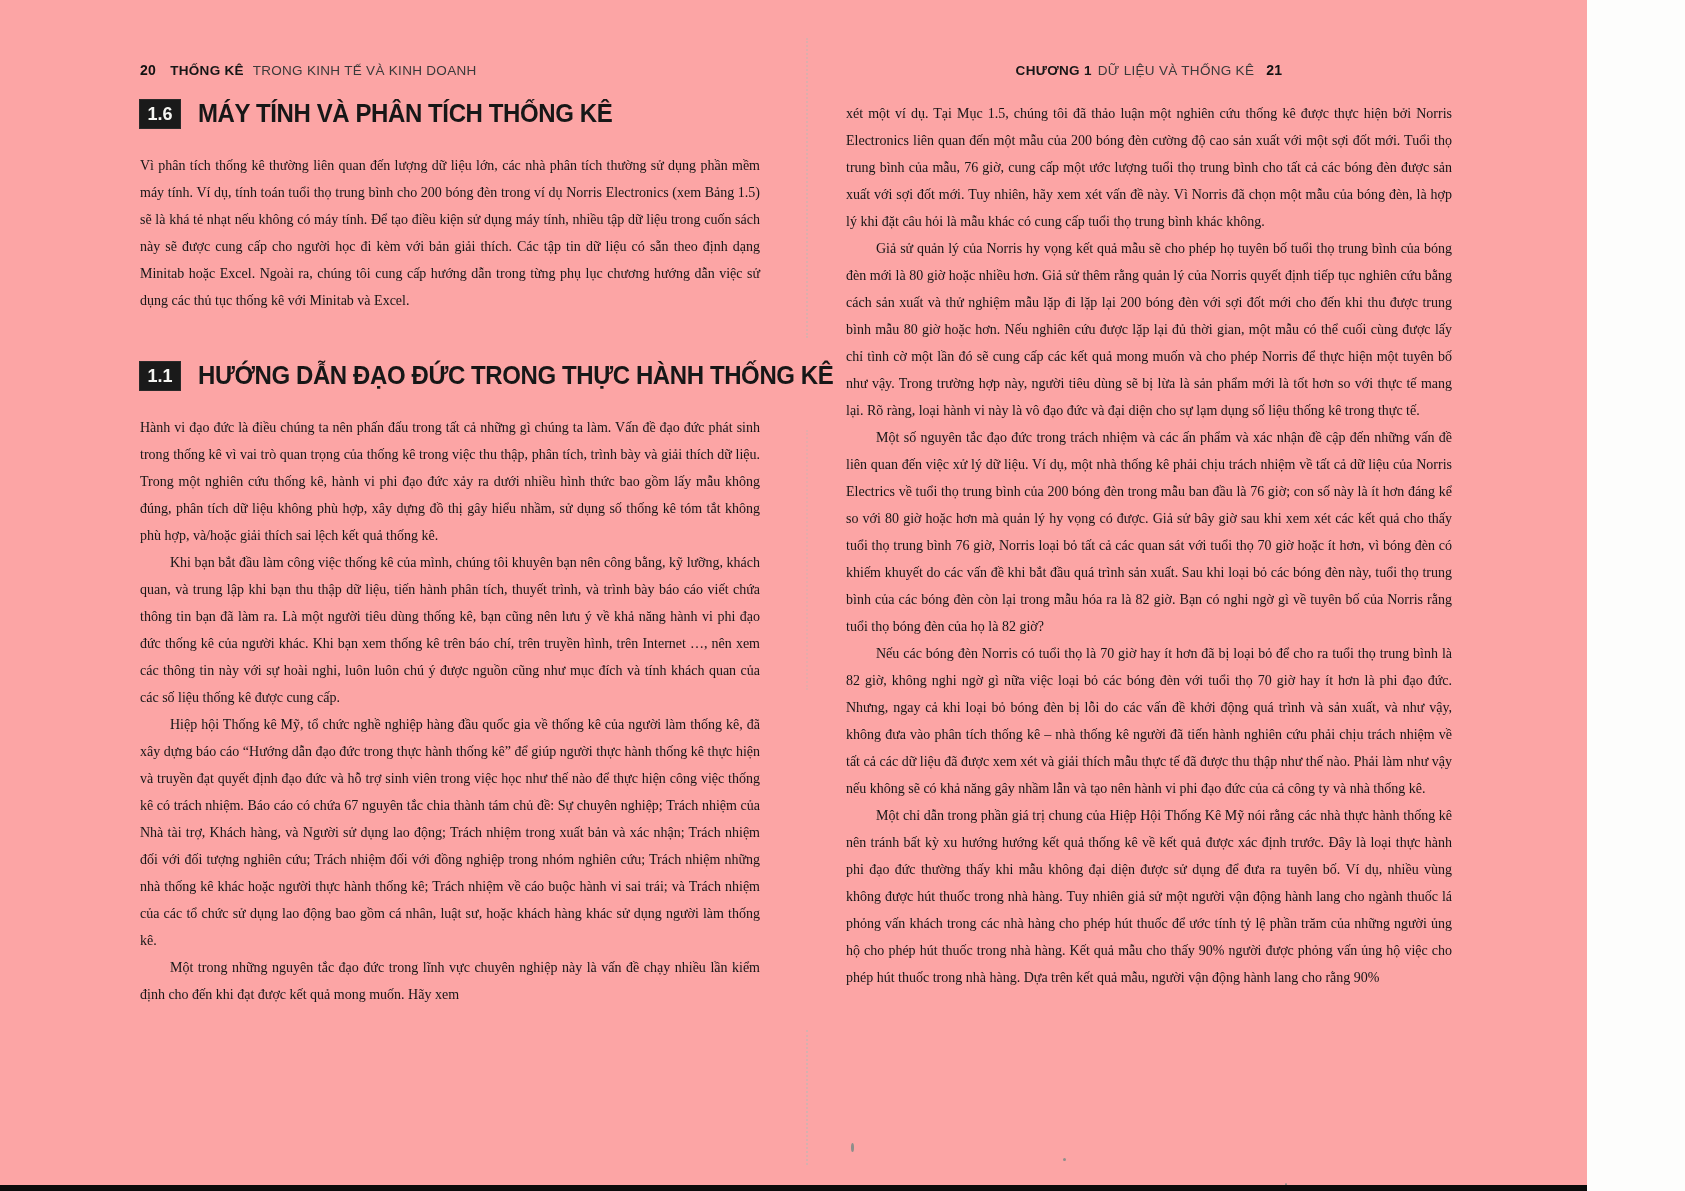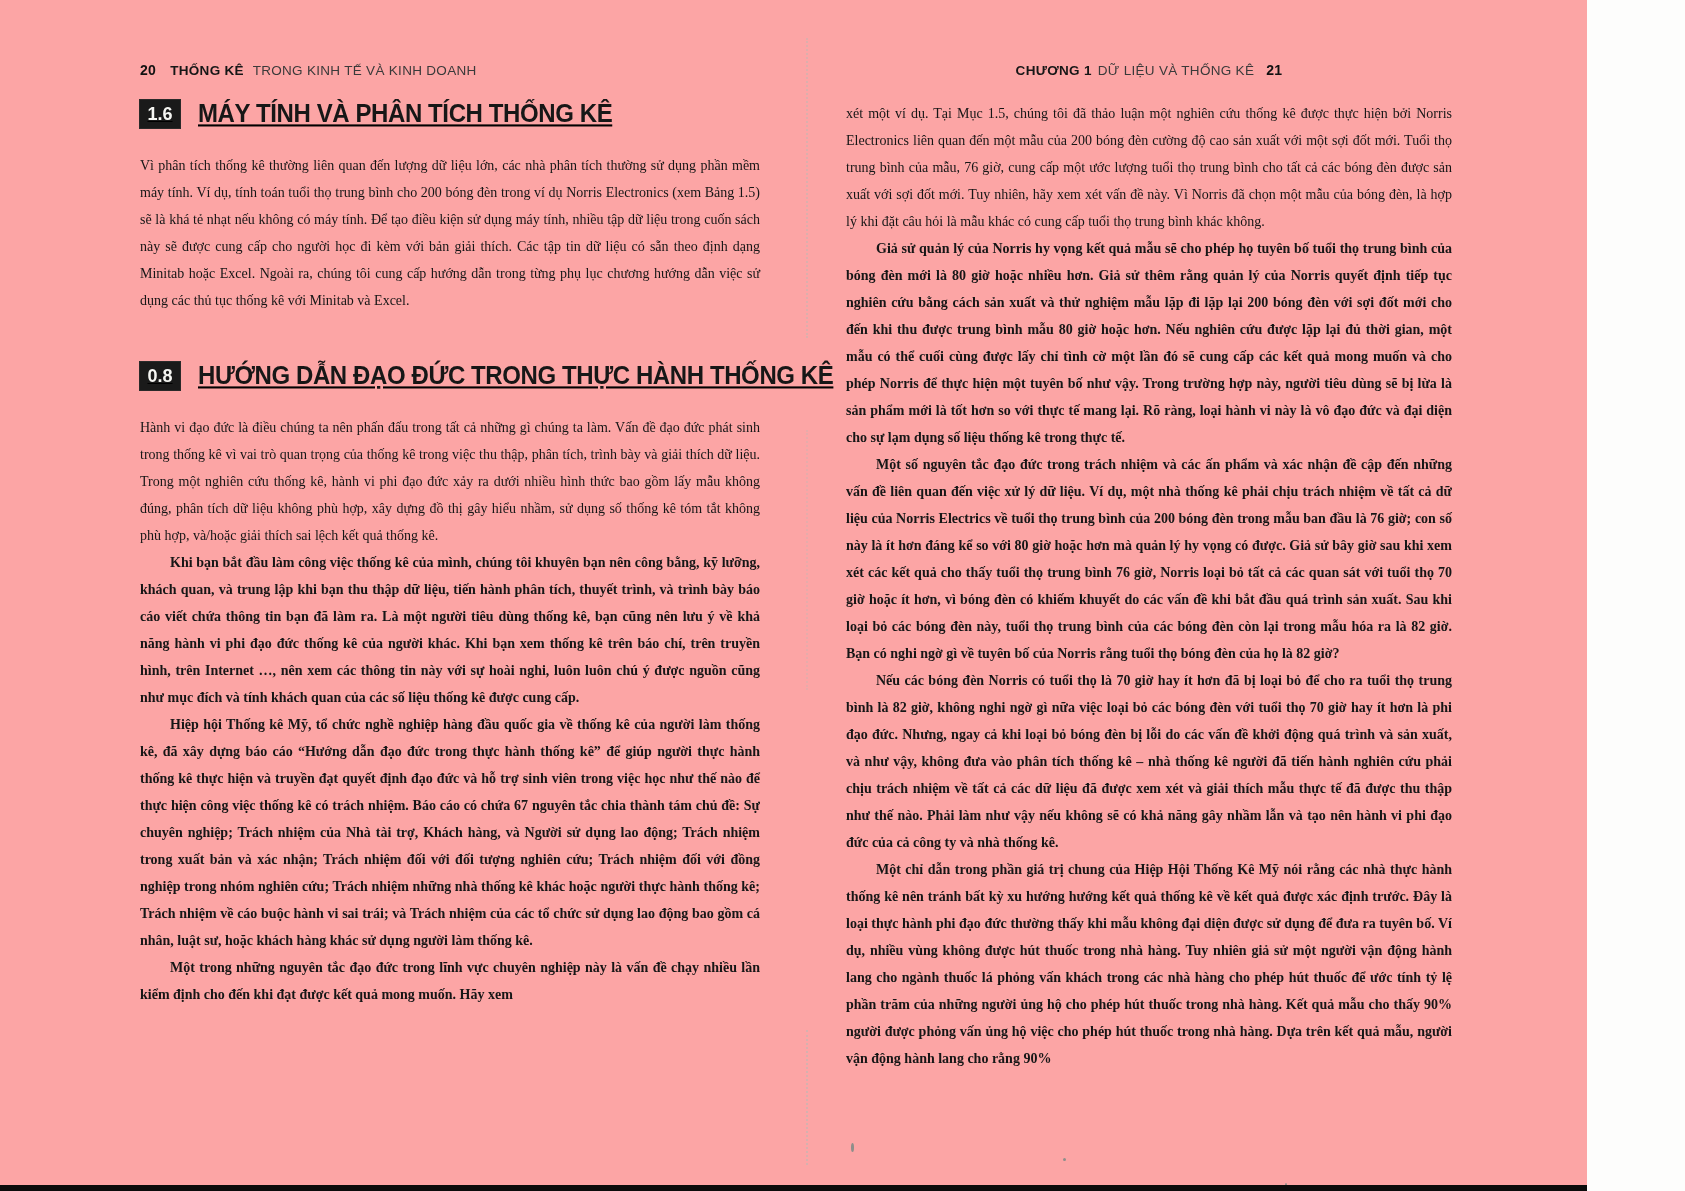--- a/index.html
+++ b/index.html
@@ -58,21 +58,20 @@
 
   
   .content { position: absolute; left: 0; width: 100%; }
   .page-left .content { top: 100px; }
   .page-right .content { top: 100px; }
 
   .section-heading {
     display: flex;
     align-items: flex-end;
     margin: 0 0 24px 0;
-    text-decoration: underline;
   }
   .section-heading.second { margin-top: 48px; }
   .badge {
     display: inline-flex;
     align-items: center;
     justify-content: center;
     min-width: 40px;
     height: 28px;
     background: #1a1a1a;
     color: #f5f5f2;
@@ -96,21 +95,21 @@
   
   p.body-text {
     margin: 0;
     font-family: "Liberation Serif", serif;
     font-size: 14px;
     line-height: 27px;
     color: #161616;
     text-align: justify;
     text-justify: inter-word;
   }
-  p.body-text.indent { text-indent: 30px; font-weight: bold; }
+  p.body-text.indent { text-indent: 30px; }
 
   
   .bottom-bar {
     position: absolute;
     left: 0;
     bottom: 0;
     width: 100%;
     height: 6px;
     background: #0b0b0b;
   }
@@ -155,21 +154,21 @@
     <div class="content">
 
       <div class="section-heading">
         <span class="badge">1.6</span>
         <span class="sec-title">MÁY TÍNH VÀ PHÂN TÍCH THỐNG KÊ</span>
       </div>
 
       <p class="body-text">Vì phân tích thống kê thường liên quan đến lượng dữ liệu lớn, các nhà phân tích thường sử dụng phần mềm máy tính. Ví dụ, tính toán tuổi thọ trung bình cho 200 bóng đèn trong ví dụ Norris Electronics (xem Bảng 1.5) sẽ là khá tẻ nhạt nếu không có máy tính. Để tạo điều kiện sử dụng máy tính, nhiều tập dữ liệu trong cuốn sách này sẽ được cung cấp cho người học đi kèm với bản giải thích. Các tập tin dữ liệu có sẵn theo định dạng Minitab hoặc Excel. Ngoài ra, chúng tôi cung cấp hướng dẫn trong từng phụ lục chương hướng dẫn việc sử dụng các thủ tục thống kê với Minitab và Excel.</p>
 
       <div class="section-heading second">
-        <span class="badge">0.8</span>
+        <span class="badge">1.1</span>
         <span class="sec-title">HƯỚNG DẪN ĐẠO ĐỨC TRONG THỰC HÀNH THỐNG KÊ</span>
       </div>
 
       <p class="body-text">Hành vi đạo đức là điều chúng ta nên phấn đấu trong tất cả những gì chúng ta làm. Vấn đề đạo đức phát sinh trong thống kê vì vai trò quan trọng của thống kê trong việc thu thập, phân tích, trình bày và giải thích dữ liệu. Trong một nghiên cứu thống kê, hành vi phi đạo đức xảy ra dưới nhiều hình thức bao gồm lấy mẫu không đúng, phân tích dữ liệu không phù hợp, xây dựng đồ thị gây hiểu nhầm, sử dụng số thống kê tóm tắt không phù hợp, và/hoặc giải thích sai lệch kết quả thống kê.</p>
       <p class="body-text indent">Khi bạn bắt đầu làm công việc thống kê của mình, chúng tôi khuyên bạn nên công bằng, kỹ lưỡng, khách quan, và trung lập khi bạn thu thập dữ liệu, tiến hành phân tích, thuyết trình, và trình bày báo cáo viết chứa thông tin bạn đã làm ra. Là một người tiêu dùng thống kê, bạn cũng nên lưu ý về khả năng hành vi phi đạo đức thống kê của người khác. Khi bạn xem thống kê trên báo chí, trên truyền hình, trên Internet …, nên xem các thông tin này với sự hoài nghi, luôn luôn chú ý được nguồn cũng như mục đích và tính khách quan của các số liệu thống kê được cung cấp.</p>
       <p class="body-text indent">Hiệp hội Thống kê Mỹ, tổ chức nghề nghiệp hàng đầu quốc gia về thống kê của người làm thống kê, đã xây dựng báo cáo “Hướng dẫn đạo đức trong thực hành thống kê” để giúp người thực hành thống kê thực hiện và truyền đạt quyết định đạo đức và hỗ trợ sinh viên trong việc học như thế nào để thực hiện công việc thống kê có trách nhiệm. Báo cáo có chứa 67 nguyên tắc chia thành tám chủ đề: Sự chuyên nghiệp; Trách nhiệm của Nhà tài trợ, Khách hàng, và Người sử dụng lao động; Trách nhiệm trong xuất bản và xác nhận; Trách nhiệm đối với đối tượng nghiên cứu; Trách nhiệm đối với đồng nghiệp trong nhóm nghiên cứu; Trách nhiệm những nhà thống kê khác hoặc người thực hành thống kê; Trách nhiệm về cáo buộc hành vi sai trái; và Trách nhiệm của các tổ chức sử dụng lao động bao gồm cá nhân, luật sư, hoặc khách hàng khác sử dụng người làm thống kê.</p>
       <p class="body-text indent">Một trong những nguyên tắc đạo đức trong lĩnh vực chuyên nghiệp này là vấn đề chạy nhiều lần kiểm định cho đến khi đạt được kết quả mong muốn. Hãy xem</p>
 
     </div>
   </div>

